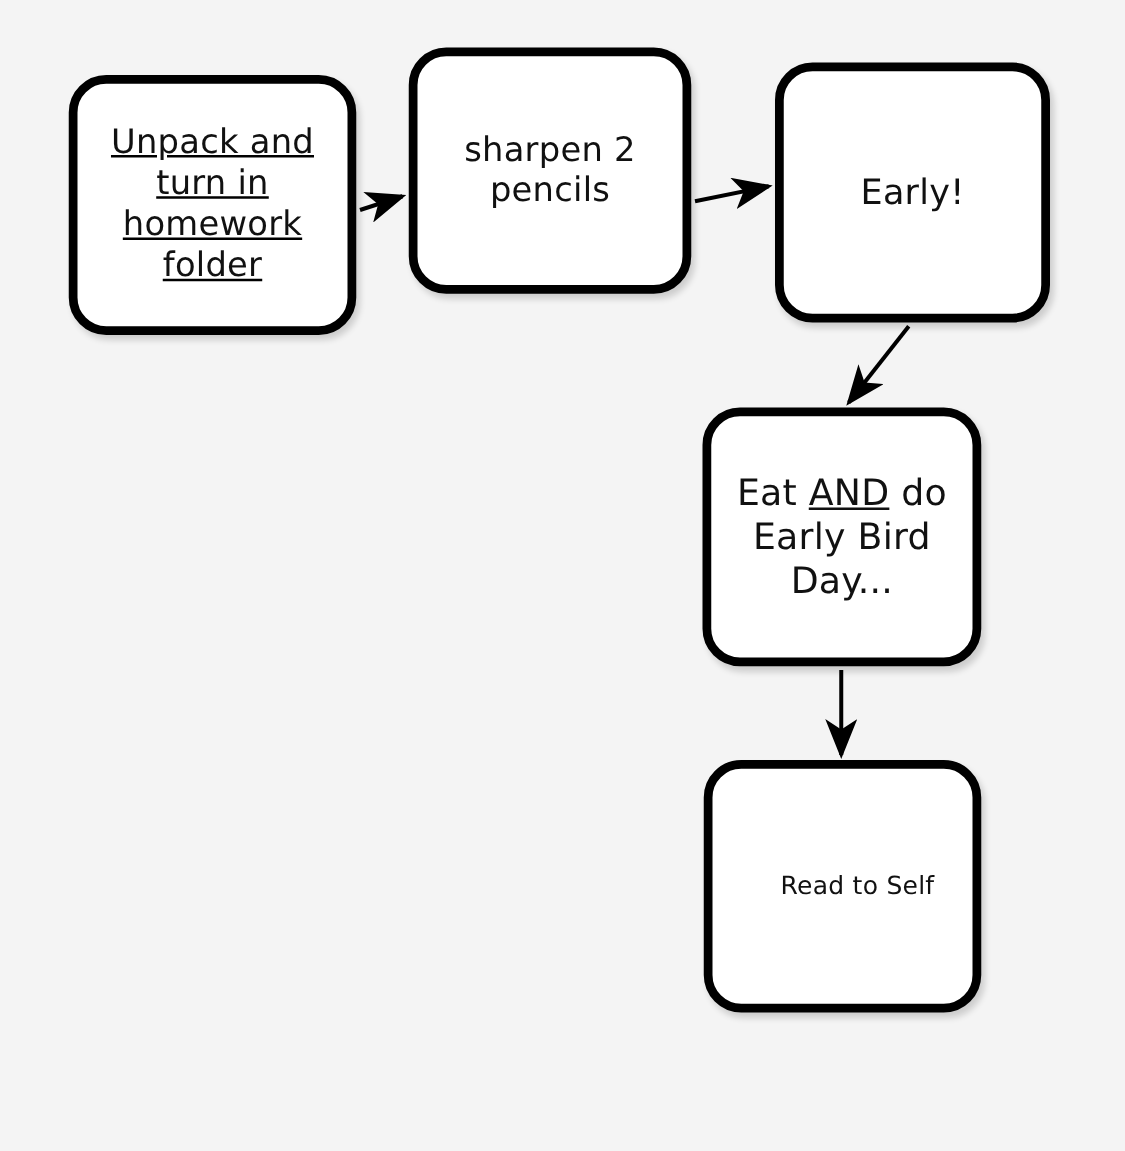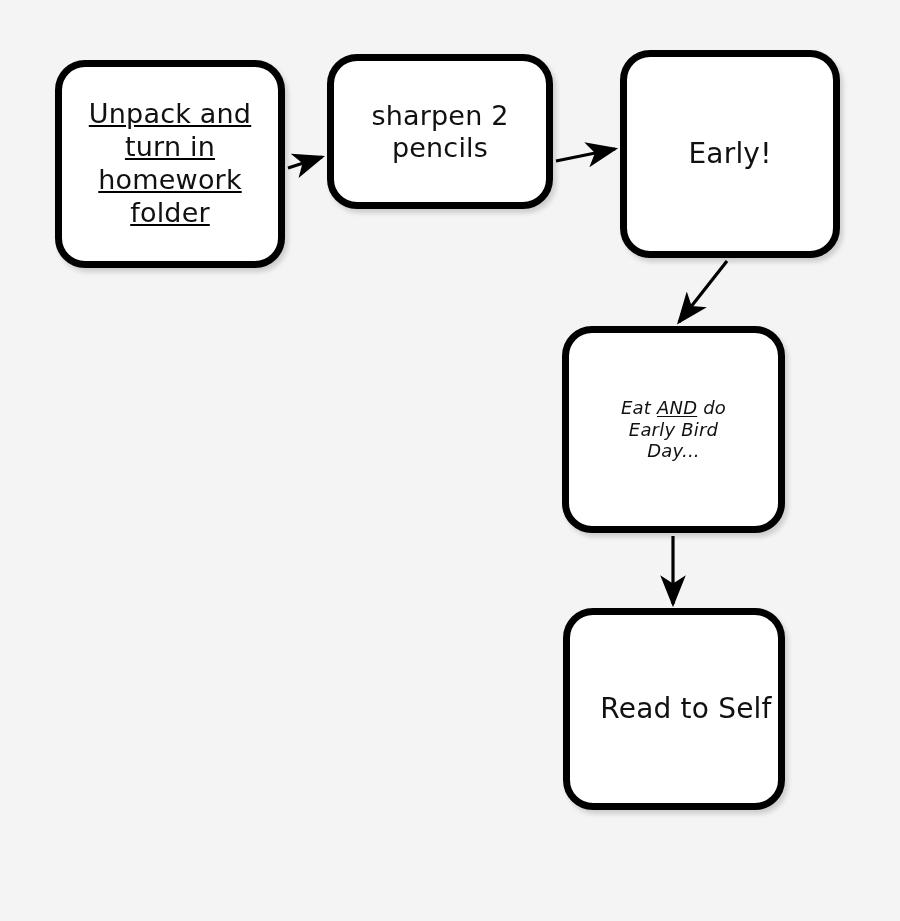--- a/index.html
+++ b/index.html
@@ -42,28 +42,28 @@
     font-weight: 400;
     letter-spacing: 0.2px;
     line-height: 1.18;
     padding: 0 6px;
     box-sizing: border-box;
     white-space: pre-line;
   }
   
   #node-unpack   { left: 55px;  top: 60px;  width: 230px; height: 208px; text-decoration: underline; }
   #node-unpack .node-label   { font-size: 27px; line-height: 1.22; }
-  #node-sharpen  { left: 327px; top: 54px;  width: 226px; height: 155px; }
+  #node-sharpen  { left: 327px; top: 38px;  width: 226px; height: 197px; }
   #node-sharpen .node-label  { font-size: 27px; }
   #node-potty    { left: 620px; top: 50px;  width: 220px; height: 208px; }
   #node-potty .node-label    { font-size: 28px; }
   #node-eat      { left: 562px; top: 326px; width: 223px; height: 207px; }
-  #node-eat .node-label      { font-size: 18px; line-height: 1.2; font-style: italic; }
+  #node-eat .node-label      { font-size: 29px; line-height: 1.2; }
   #node-read     { left: 563px; top: 608px; width: 222px; height: 202px; }
-  #node-read .node-label     { font-size: 28px; margin-left: 24px; }
+  #node-read .node-label     { font-size: 20px; margin-left: 24px; }
   .underlined { text-decoration: underline; text-underline-offset: 2px; }
 </style>
 </head>
 <body>
 
 <svg id="flow-canvas" viewBox="0 0 900 921" xmlns="http://www.w3.org/2000/svg">
   <defs>
     <marker id="arrowhead" markerWidth="10" markerHeight="8" refX="9" refY="4" orient="auto" markerUnits="strokeWidth">
       <path d="M0,0 L10,4 L0,8 L2.6,4 Z" fill="#000000"></path>
     </marker>

